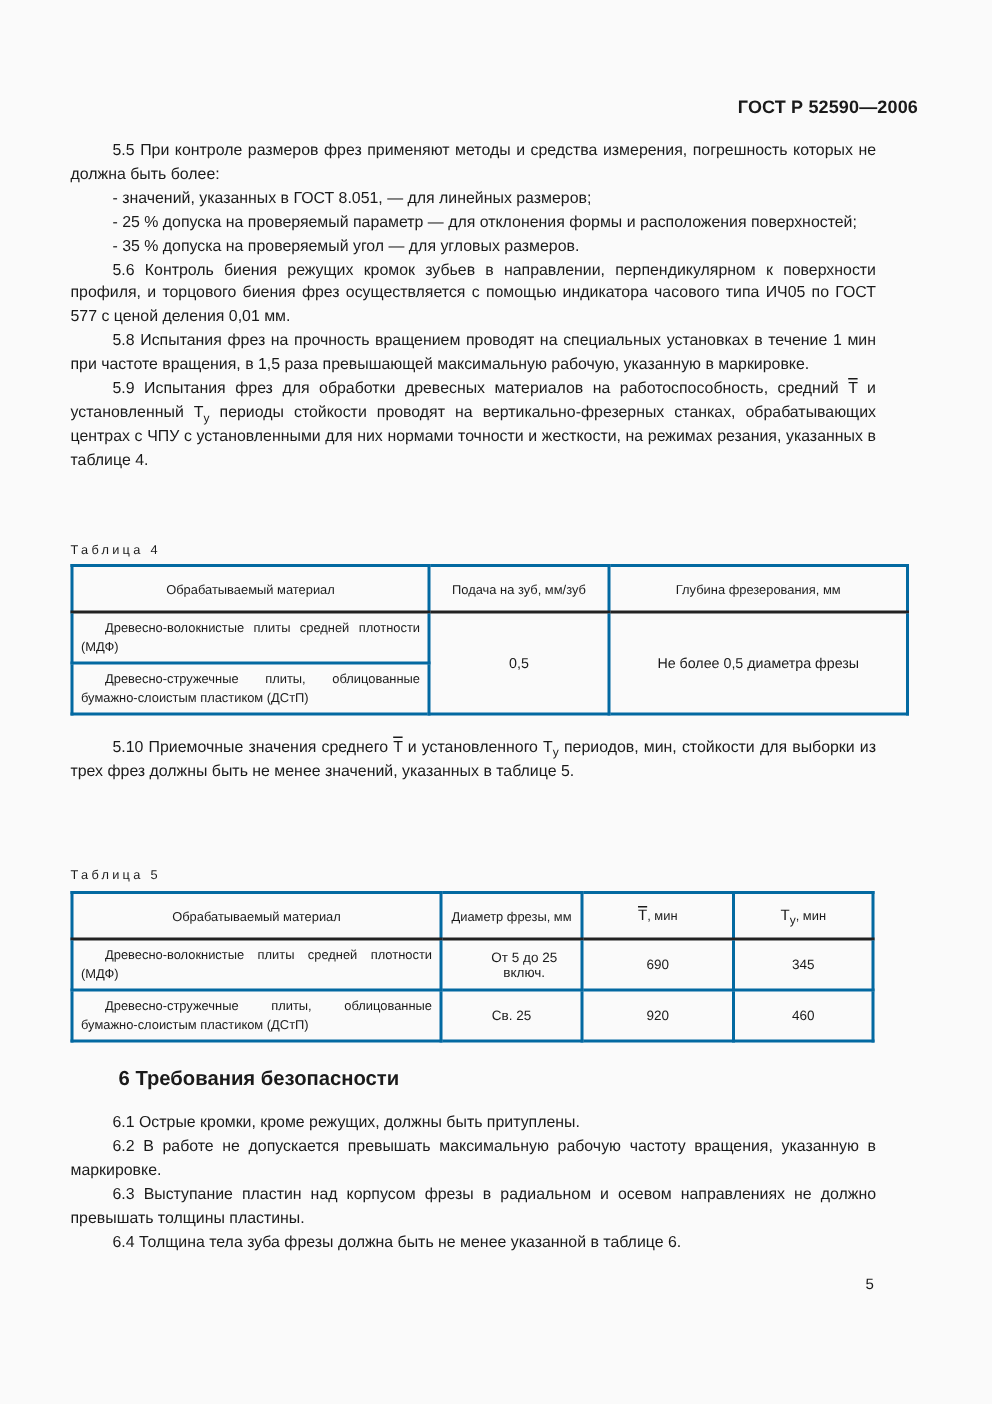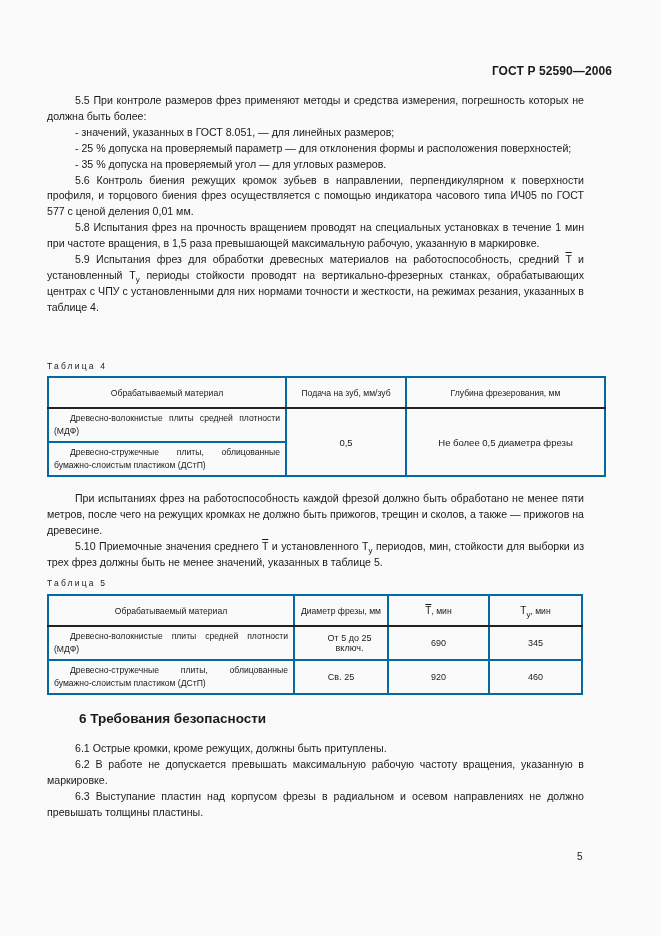--- a/index.html
+++ b/index.html
@@ -63,21 +63,20 @@
       <td class="c" rowspan="2" style="font-size:9.5px;">0,5</td>
       <td class="c" rowspan="2" style="font-size:9.5px;">Не более 0,5 диаметра фрезы</td>
     </tr>
     <tr style="height:34px;">
       <td class="mat">Древесно-стружечные плиты, облицованные бумажно-слоистым пластиком (ДСтП)</td>
     </tr>
   </tbody>
 </table>
 
 <div class="block" style="top:491px;">
-  <p class="p">При испытаниях фрез на работоспособность каждой фрезой должно быть обработано не менее пяти метров, после чего на режущих кромках не должно быть прижогов, трещин и сколов, а также — прижогов на древесине.</p>
   <p class="p">
     <span>5.10  Приемочные значения среднего </span><span class="over">T</span><span> и установленного </span><span>T</span><sub>у</sub><span> периодов, мин, стойкости для выборки из трех фрез должны быть не менее значений, указанных в таблице 5.</span>
   </p>
 </div>
 
 <div class="tcap" style="top:578px;">Таблица 5</div>
 
 <table style="top:594px; width:536px;">
   <thead>
     <tr>
@@ -102,15 +101,16 @@
     </tr>
   </tbody>
 </table>
 
 <div class="section-title">6  Требования безопасности</div>
 
 <div class="block" style="top:741px;">
   <p class="p">6.1  Острые кромки, кроме режущих, должны быть притуплены.</p>
   <p class="p">6.2  В работе не допускается превышать максимальную рабочую частоту вращения, указанную в маркировке.</p>
   <p class="p">6.3  Выступание пластин над корпусом фрезы в радиальном и осевом направлениях не должно превышать толщины пластины.</p>
+  <p class="p">6.4  Толщина тела зуба фрезы должна быть не менее указанной в таблице 6.</p>
 </div>
 
 <div class="page-num">5</div>
 
 </body></html>

